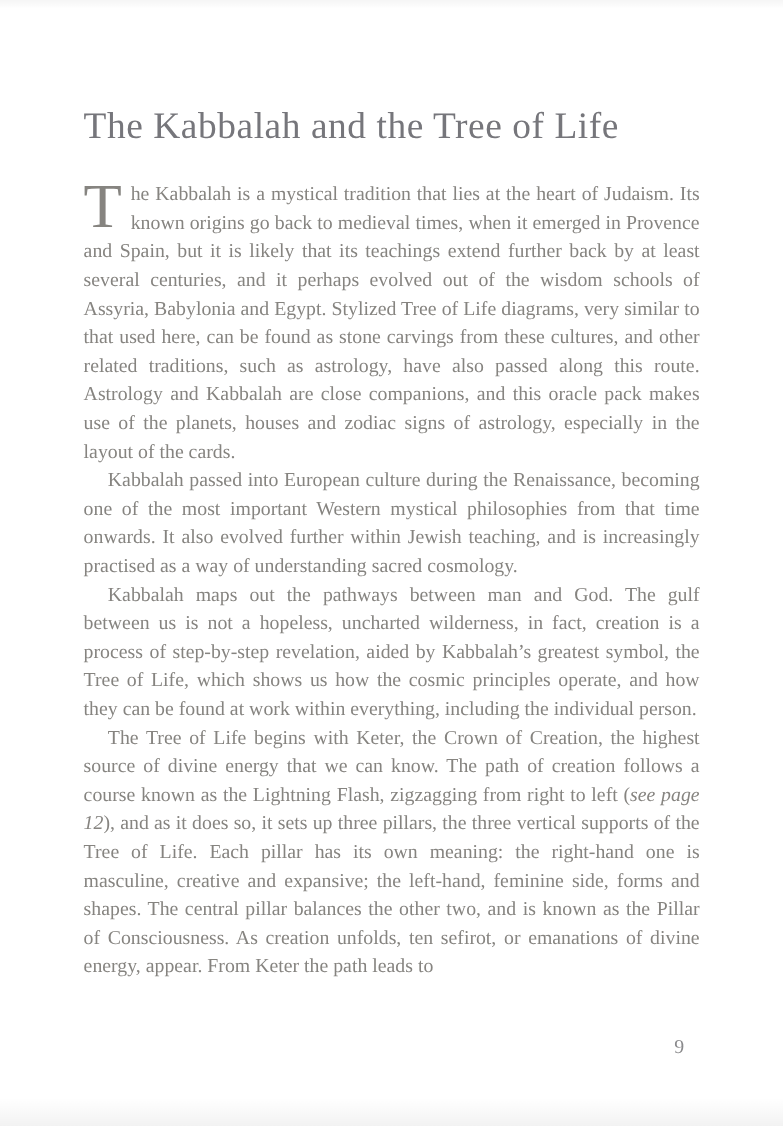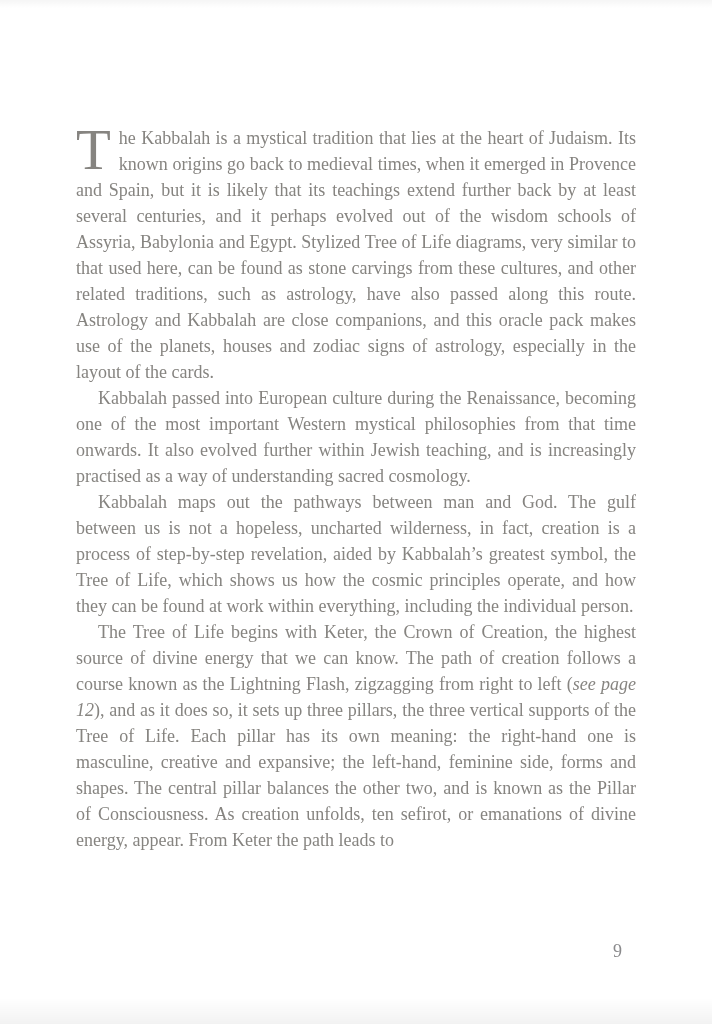--- a/index.html
+++ b/index.html
@@ -72,20 +72,21 @@
     top: 941px;
     right: 90px;
     font-size: 18px;
     color: var(--folio-color);
   }
 </style>
 </head>
 <body>
 
 <div class="page">
+  <h1 class="title">The Kabbalah and the Tree of Life</h1>
   <div class="body-text">
       <p><span class="dropcap">T</span><span>he Kabbalah is a mystical tradition that lies at the heart of Judaism. Its known origins go back to medieval times, when it emerged in Provence and Spain, but it is likely that its teachings extend further back by at least several centuries, and it perhaps evolved out of the wisdom schools of Assyria, Babylonia and Egypt. Stylized Tree of Life diagrams, very similar to that used here, can be found as stone carvings from these cultures, and other related traditions, such as astrology, have also passed along this route. Astrology and Kabbalah are close companions, and this oracle pack makes use of the planets, houses and zodiac signs of astrology, especially in the layout of the cards.</span></p>
       <p class="indented"><span>Kabbalah passed into European culture during the Renaissance, becoming one of the most important Western mystical philosophies from that time onwards. It also evolved further within Jewish teaching, and is increasingly practised as a way of understanding sacred cosmology.</span></p>
       <p class="indented"><span>Kabbalah maps out the pathways between man and God. The gulf between us is not a hopeless, uncharted wilderness, in fact, creation is a process of step-by-step revelation, aided by Kabbalah’s greatest symbol, the Tree of Life, which shows us how the cosmic principles operate, and how they can be found at work within everything, including the individual person.</span></p>
       <p class="indented"><span>The Tree of Life begins with Keter, the Crown of Creation, the highest source of divine energy that we can know. The path of creation follows a course known as the Lightning Flash, zigzagging from right to left (</span><span class="italic">see page 12</span><span>), and as it does so, it sets up three pillars, the three vertical supports of the Tree of Life. Each pillar has its own meaning: the right-hand one is masculine, creative and expansive; the left-hand, feminine side, forms and shapes. The central pillar balances the other two, and is known as the Pillar of Consciousness. As creation unfolds, ten sefirot, or emanations of divine energy, appear. From Keter the path leads to</span></p>
     </div>
   <div class="folio">9</div>
 </div>
 
 </body></html>

